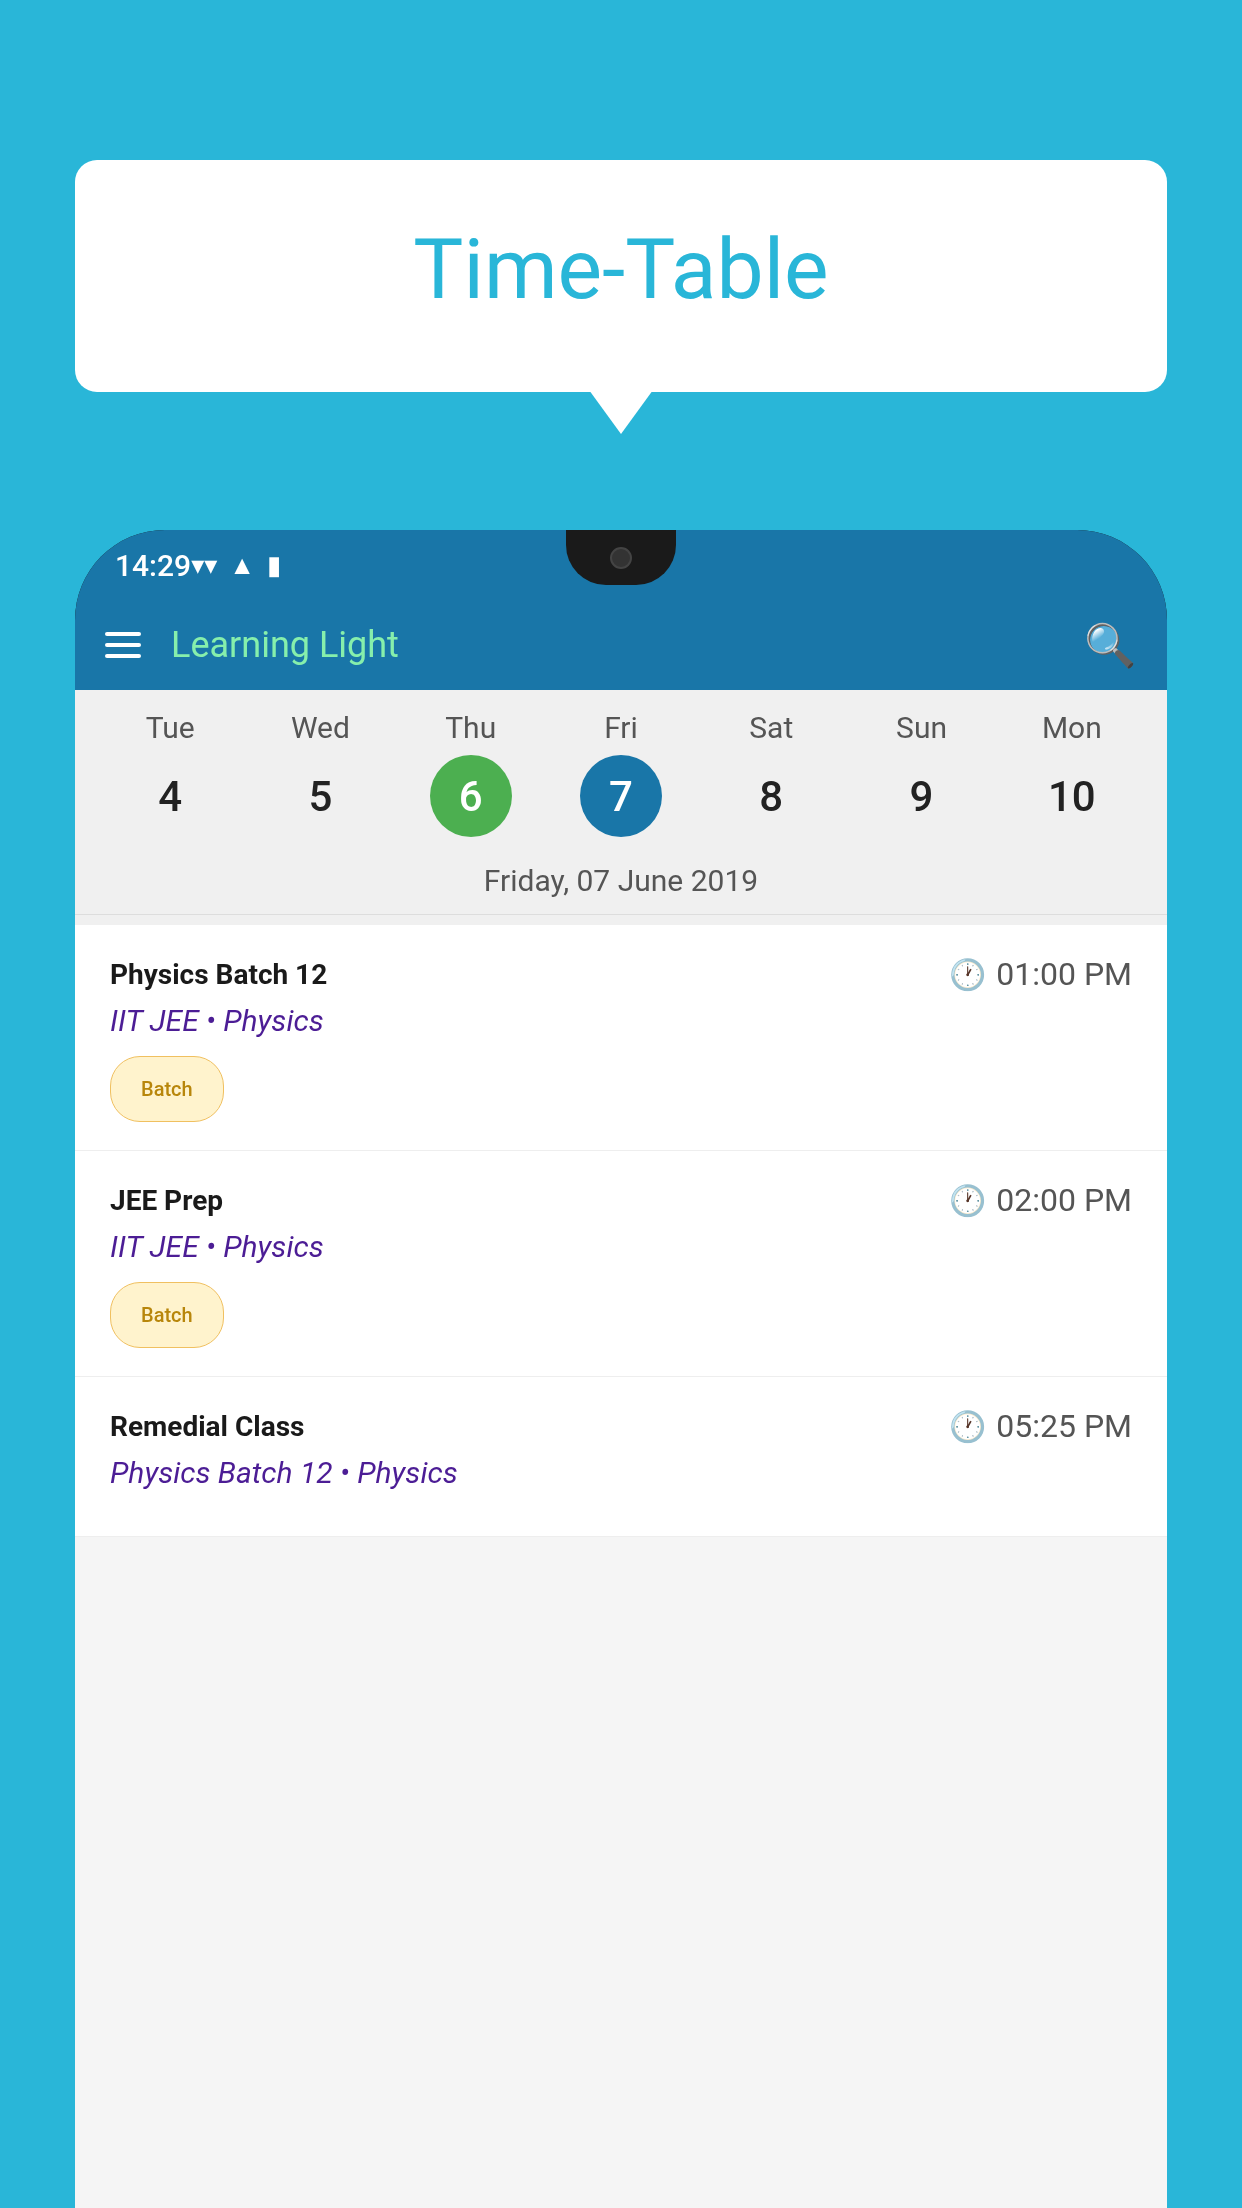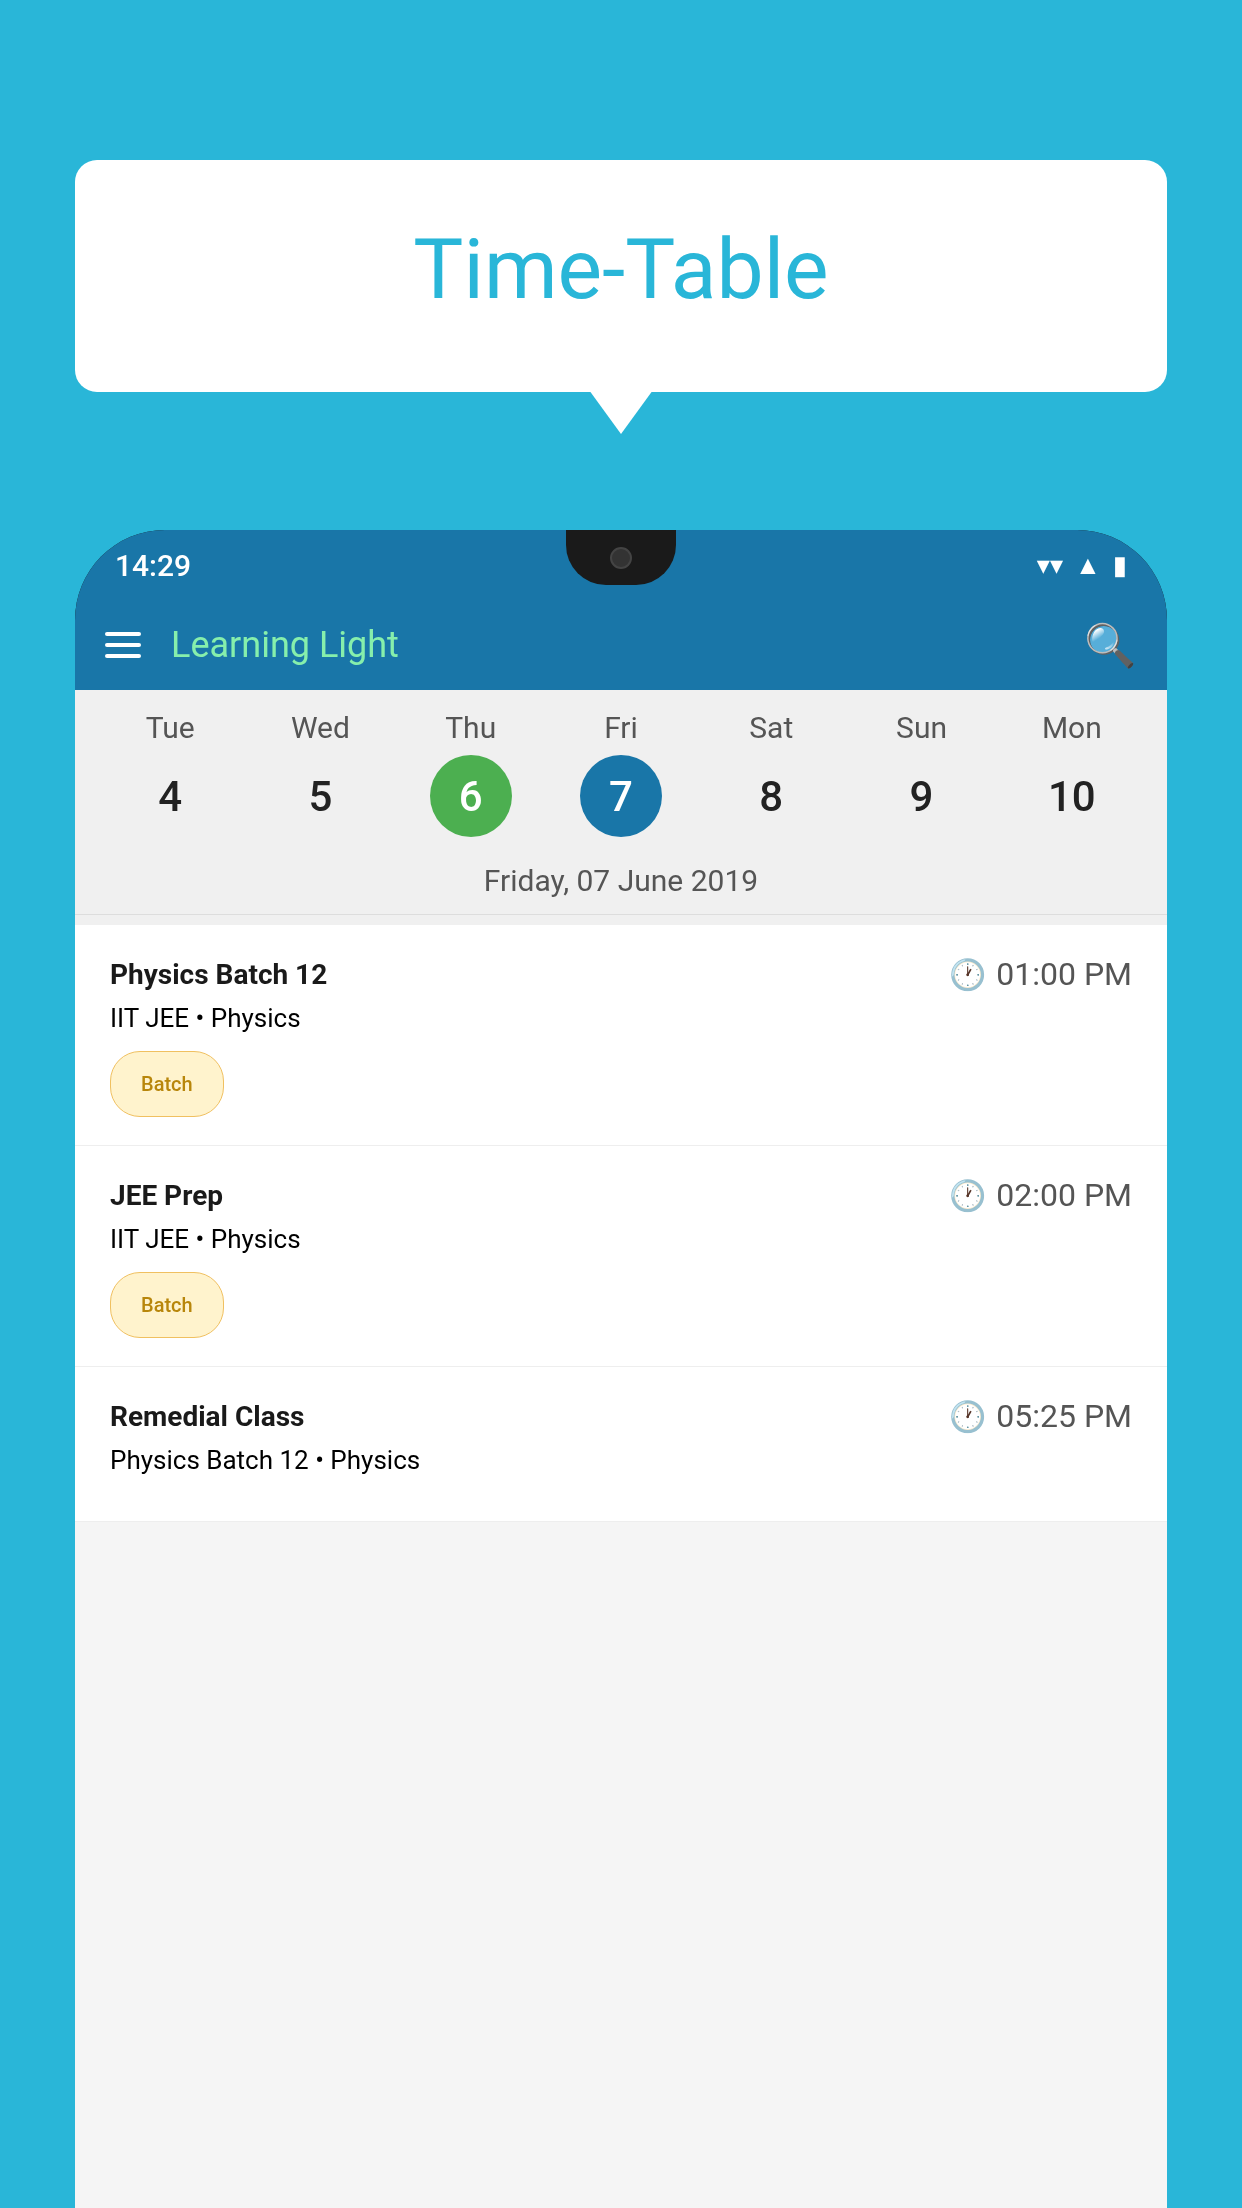--- a/index.html
+++ b/index.html
@@ -55,21 +55,21 @@
       background: #1a1a1a;
       border-radius: 90px 90px 0 0;
       overflow: hidden;
     }
     
     .phone-status-bar {
       background: #1976a8;
       height: 70px;
       display: flex;
       align-items: center;
-      justify-content: space-between;
+      justify-content: flex-start;
       padding: 0 40px;
       position: relative;
     }
     .status-time {
       color: white;
       font-size: 30px;
       font-weight: 500;
     }
     .status-icons {
       display: flex;
@@ -215,23 +215,24 @@
       color: #1a1a1a;
     }
     .schedule-time {
       display: flex;
       align-items: center;
       gap: 10px;
       font-size: 32px;
       color: #555;
     }
     .schedule-meta {
-      font-size: 26px;
-      color: #000000;
+      font-size: 30px;
+      color: #4c1d95;
       margin-bottom: 18px;
+      font-style: italic;
     }
     .batch-badge {
       display: inline-block;
       background: #FFF3CD;
       color: #B8860B;
       border: 1.5px solid #F0C060;
       border-radius: 30px;
       padding: 20px 30px;
       font-size: 20px;
       font-weight: 500;

